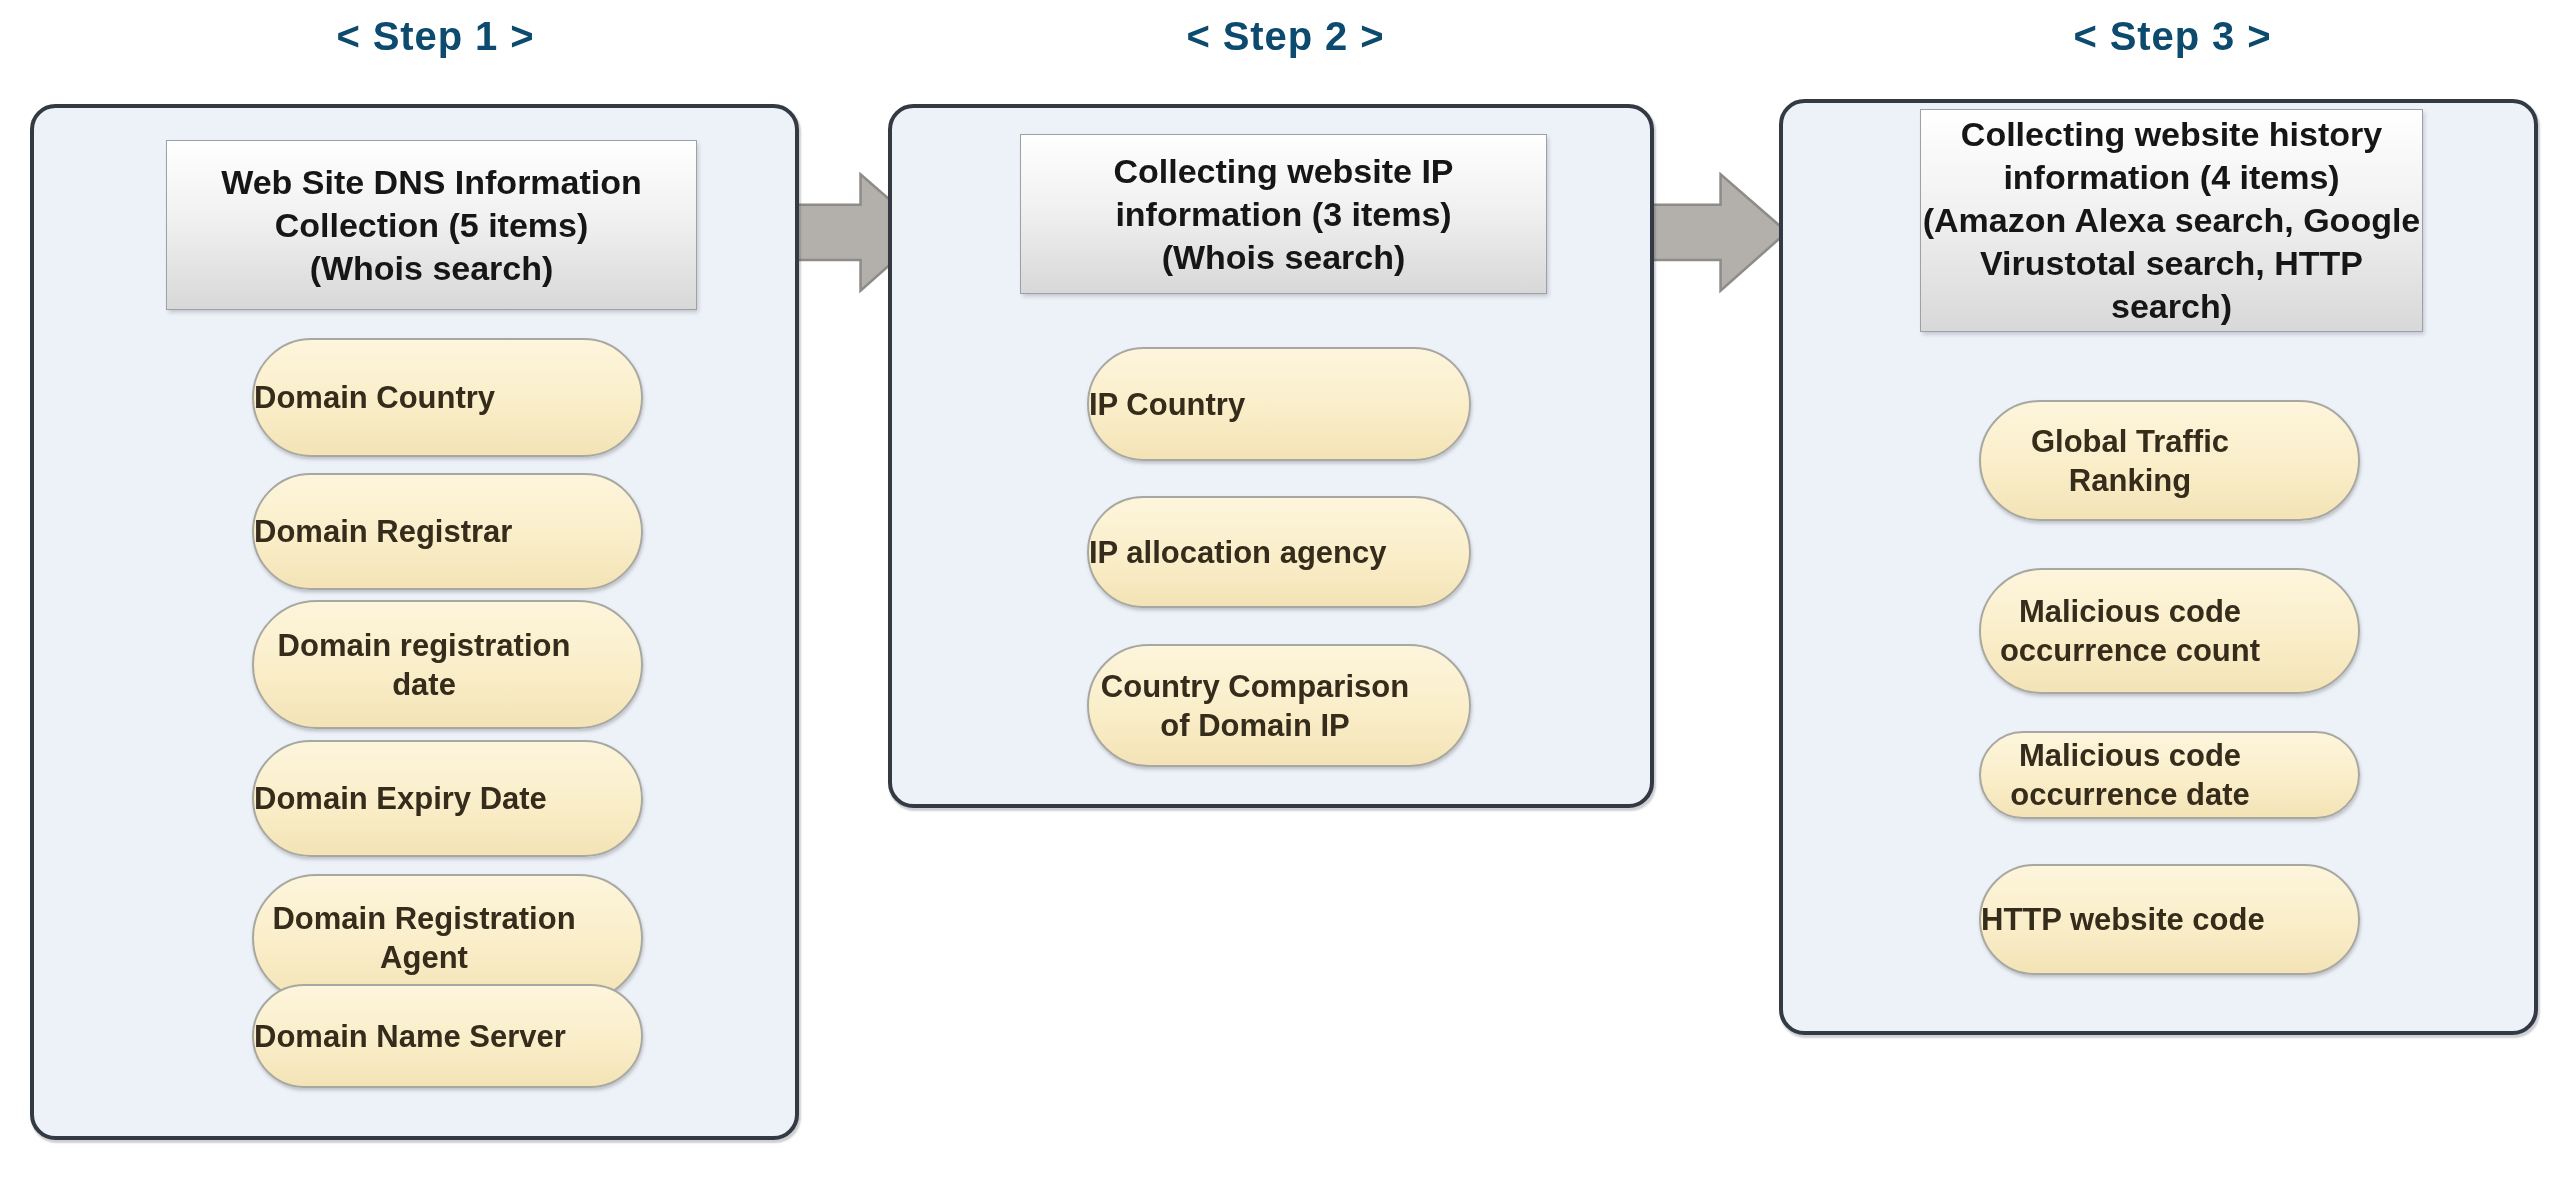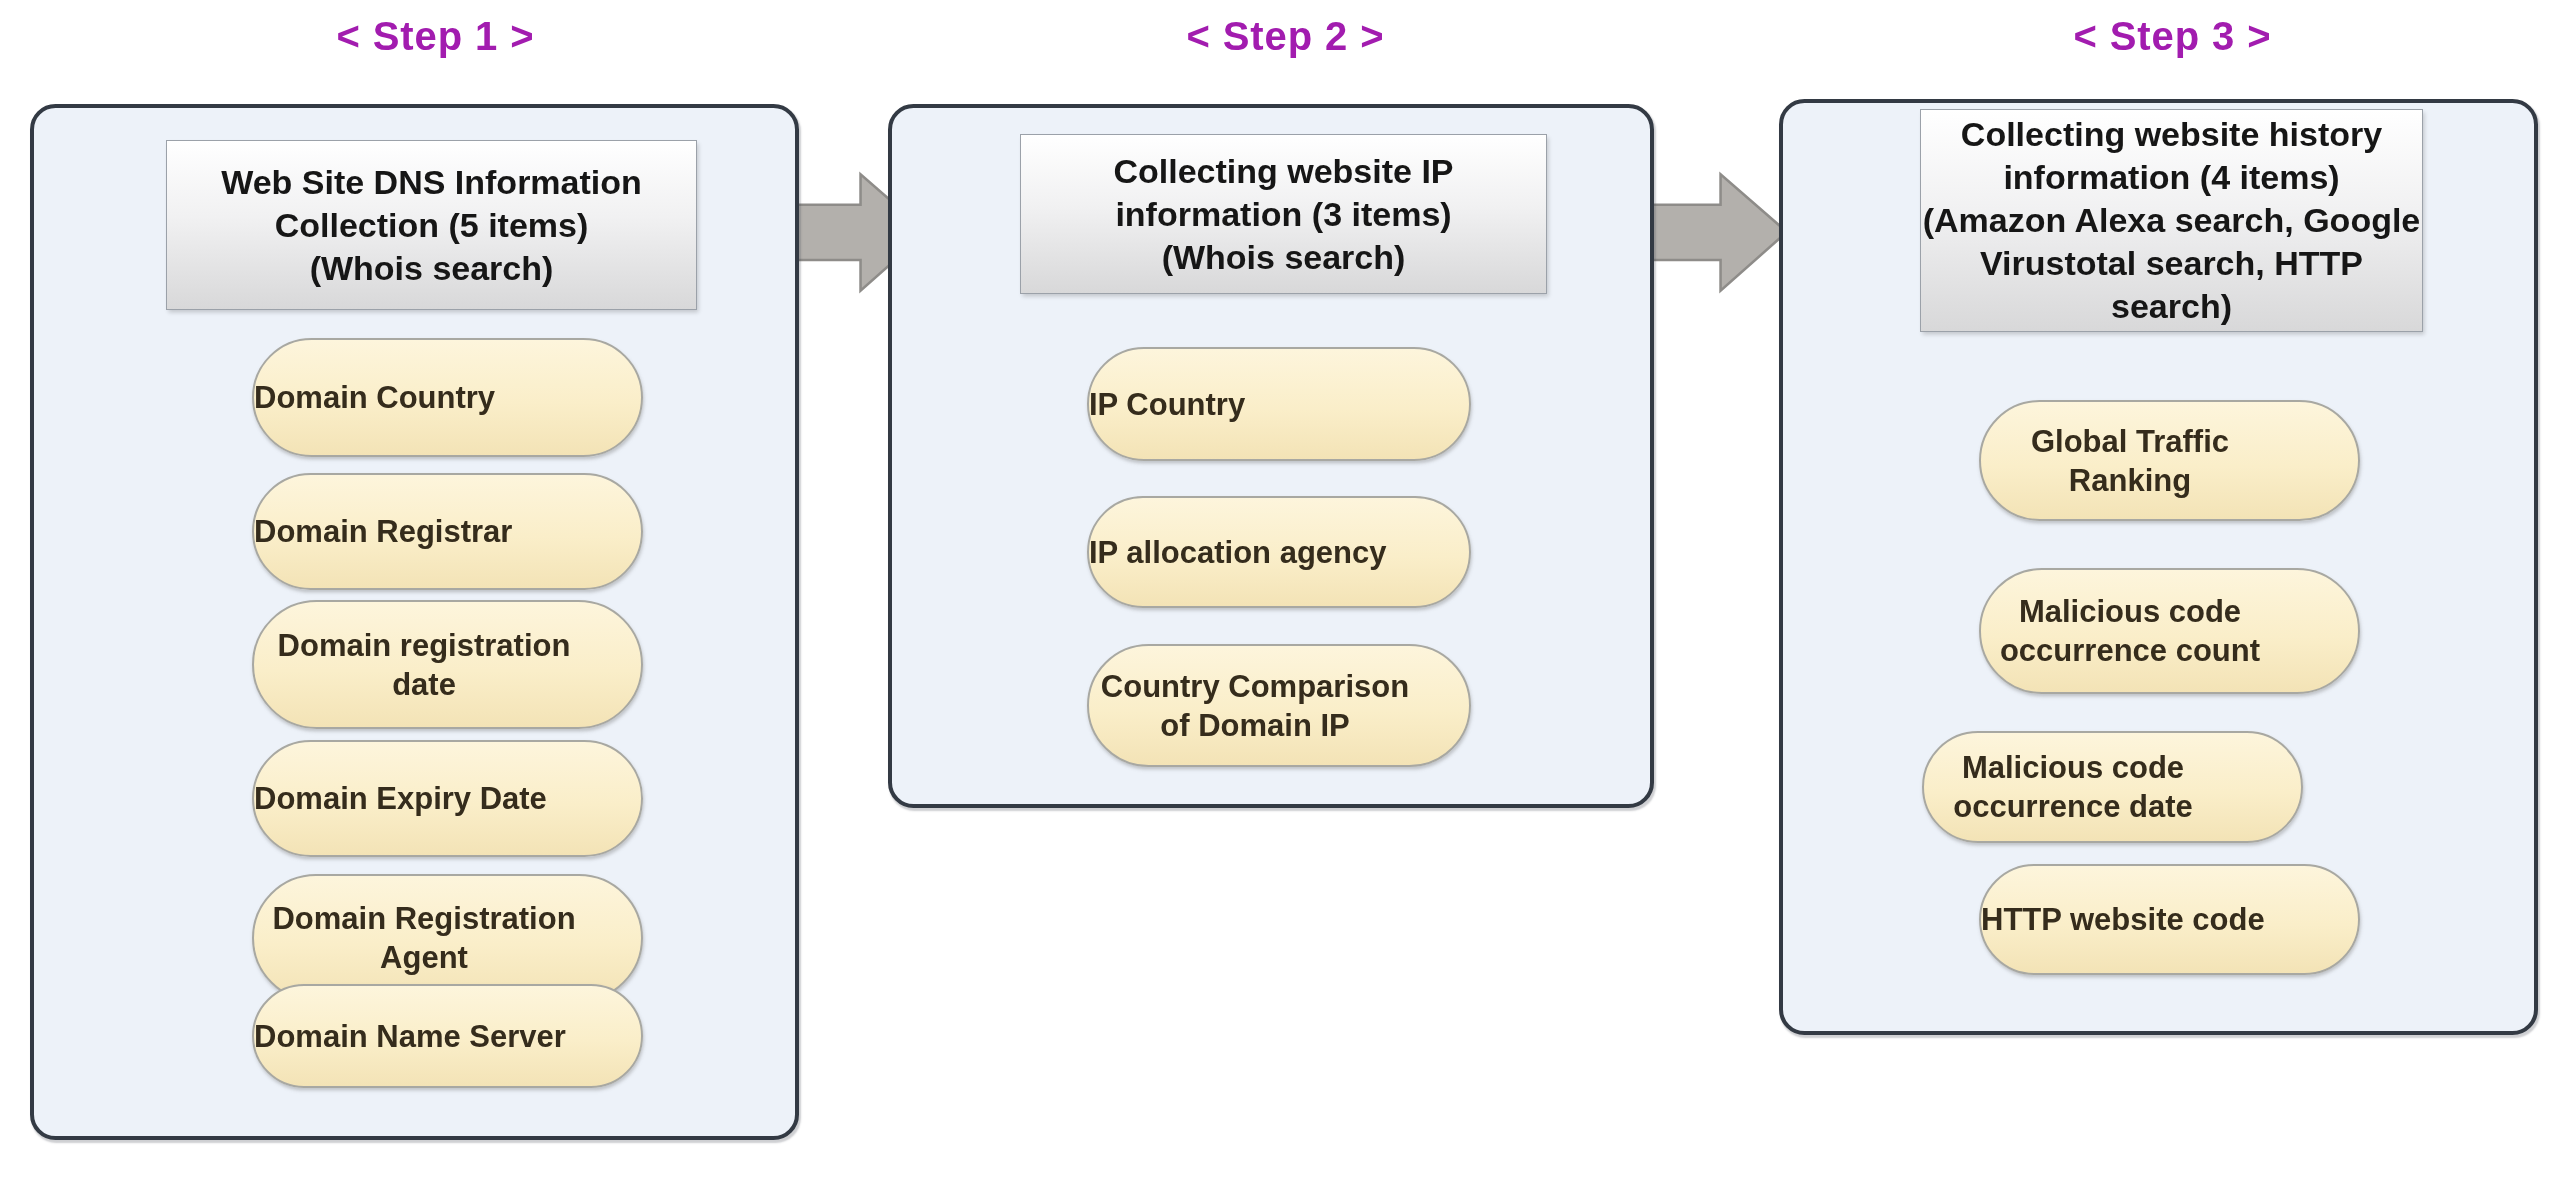--- a/index.html
+++ b/index.html
@@ -3,21 +3,21 @@
 <meta charset="utf-8">
 <style>
   html,body{margin:0;padding:0;background:#ffffff;}
   .stage{
     position:relative;width:2576px;height:1177px;background:#ffffff;
     font-family:"Liberation Sans", sans-serif;overflow:hidden;
   }
   .overlay{position:absolute;left:0;top:0;width:2576px;height:1177px;}
   .step-title{
     position:absolute;width:357px;text-align:center;
-    font-size:40px;font-weight:bold;color:#a21caf;letter-spacing:0.9px;
+    font-size:40px;font-weight:bold;color:#0c4a6e;letter-spacing:0.9px;
   }
   .panel{
     position:absolute;background:#edf2f9;border:4.3px solid #333a44;
     border-radius:25.5px;box-sizing:border-box;
     box-shadow:1.7px 2.6px 1.7px rgba(60,65,75,.25);
   }
   .hbox{
     position:absolute;box-sizing:border-box;
     background:linear-gradient(180deg,#ffffff 0%,#f1f1f2 45%,#d8d8d9 100%);
     border:1.7px solid #9ba1a9;
@@ -147,21 +147,21 @@
   <div class="pill g2" style="left:1087px;top:644px;width:384px;height:123px">
     <span class="pill-label">Country Comparison of Domain IP</span>
     </div>
 
   <div class="pill g3" style="left:1979px;top:400px;width:381px;height:121px">
     <span class="pill-label">Global Traffic Ranking</span>
     </div>
   <div class="pill g3" style="left:1979px;top:568px;width:381px;height:126px">
     <span class="pill-label">Malicious code occurrence count</span>
     </div>
-  <div class="pill g3" style="left:1922px;top:731px;width:381px;height:112px">
+  <div class="pill g3" style="left:1979px;top:731px;width:381px;height:88px">
     <span class="pill-label">Malicious code occurrence date</span>
     </div>
   <div class="pill g3" style="left:1979px;top:864px;width:381px;height:111px">
     <span class="pill-label">HTTP website code</span>
     </div>
 
 </div>
 
 
 </body></html>

